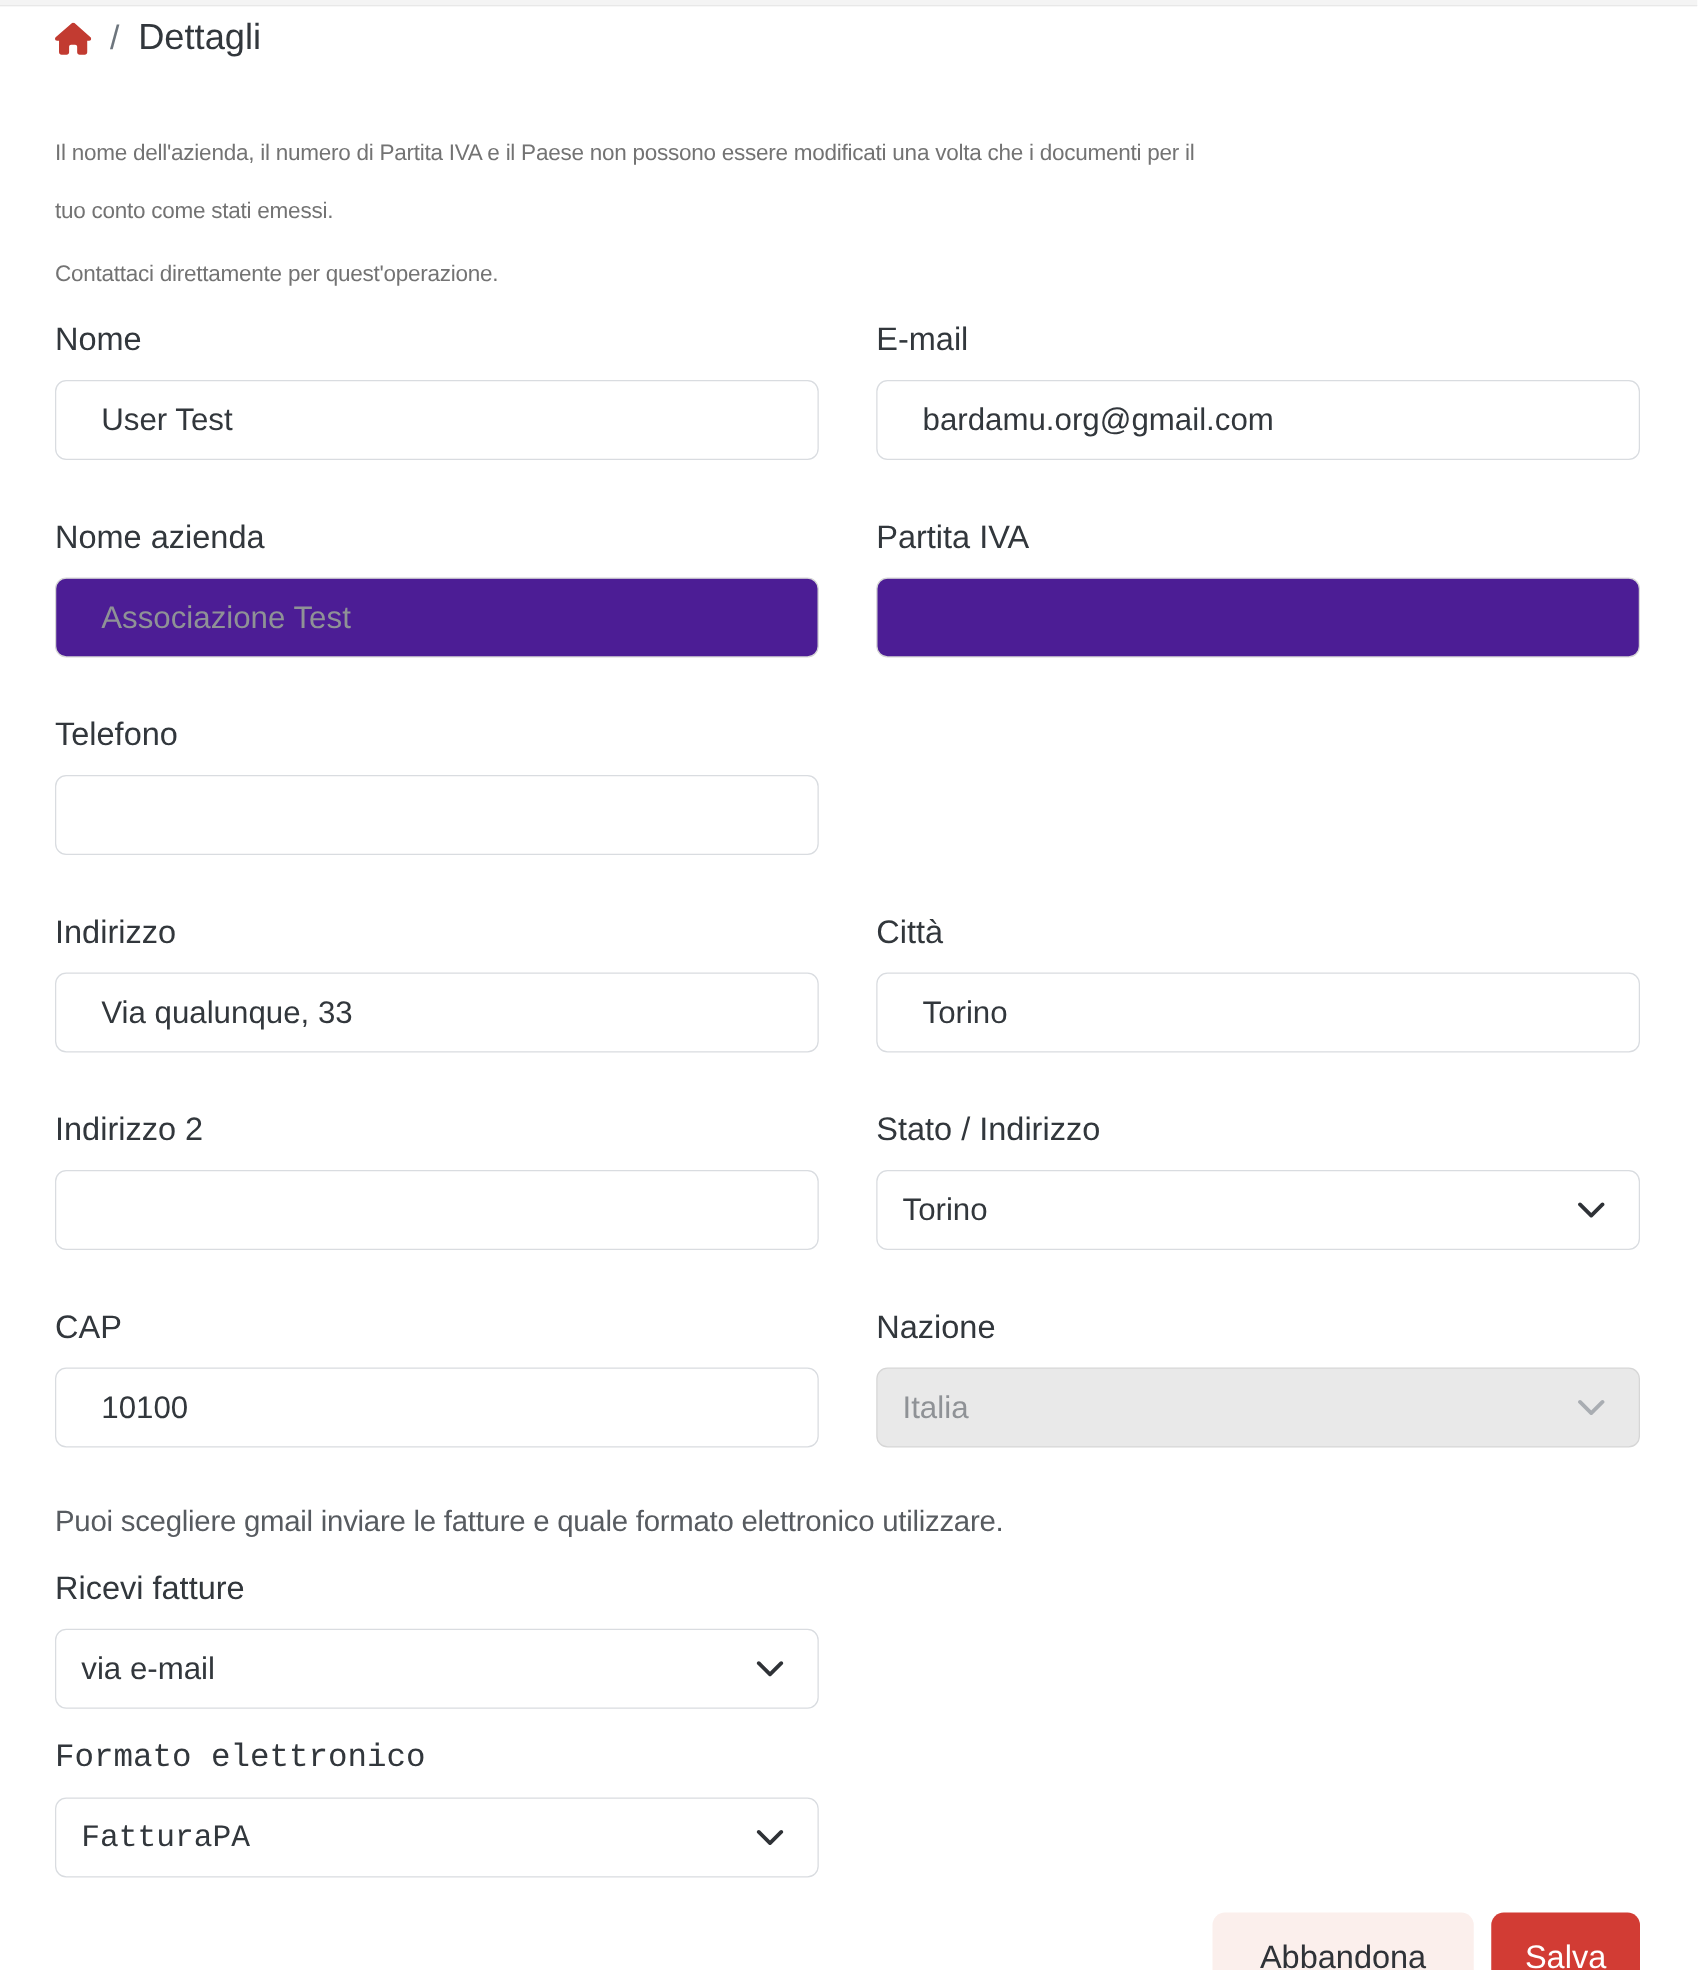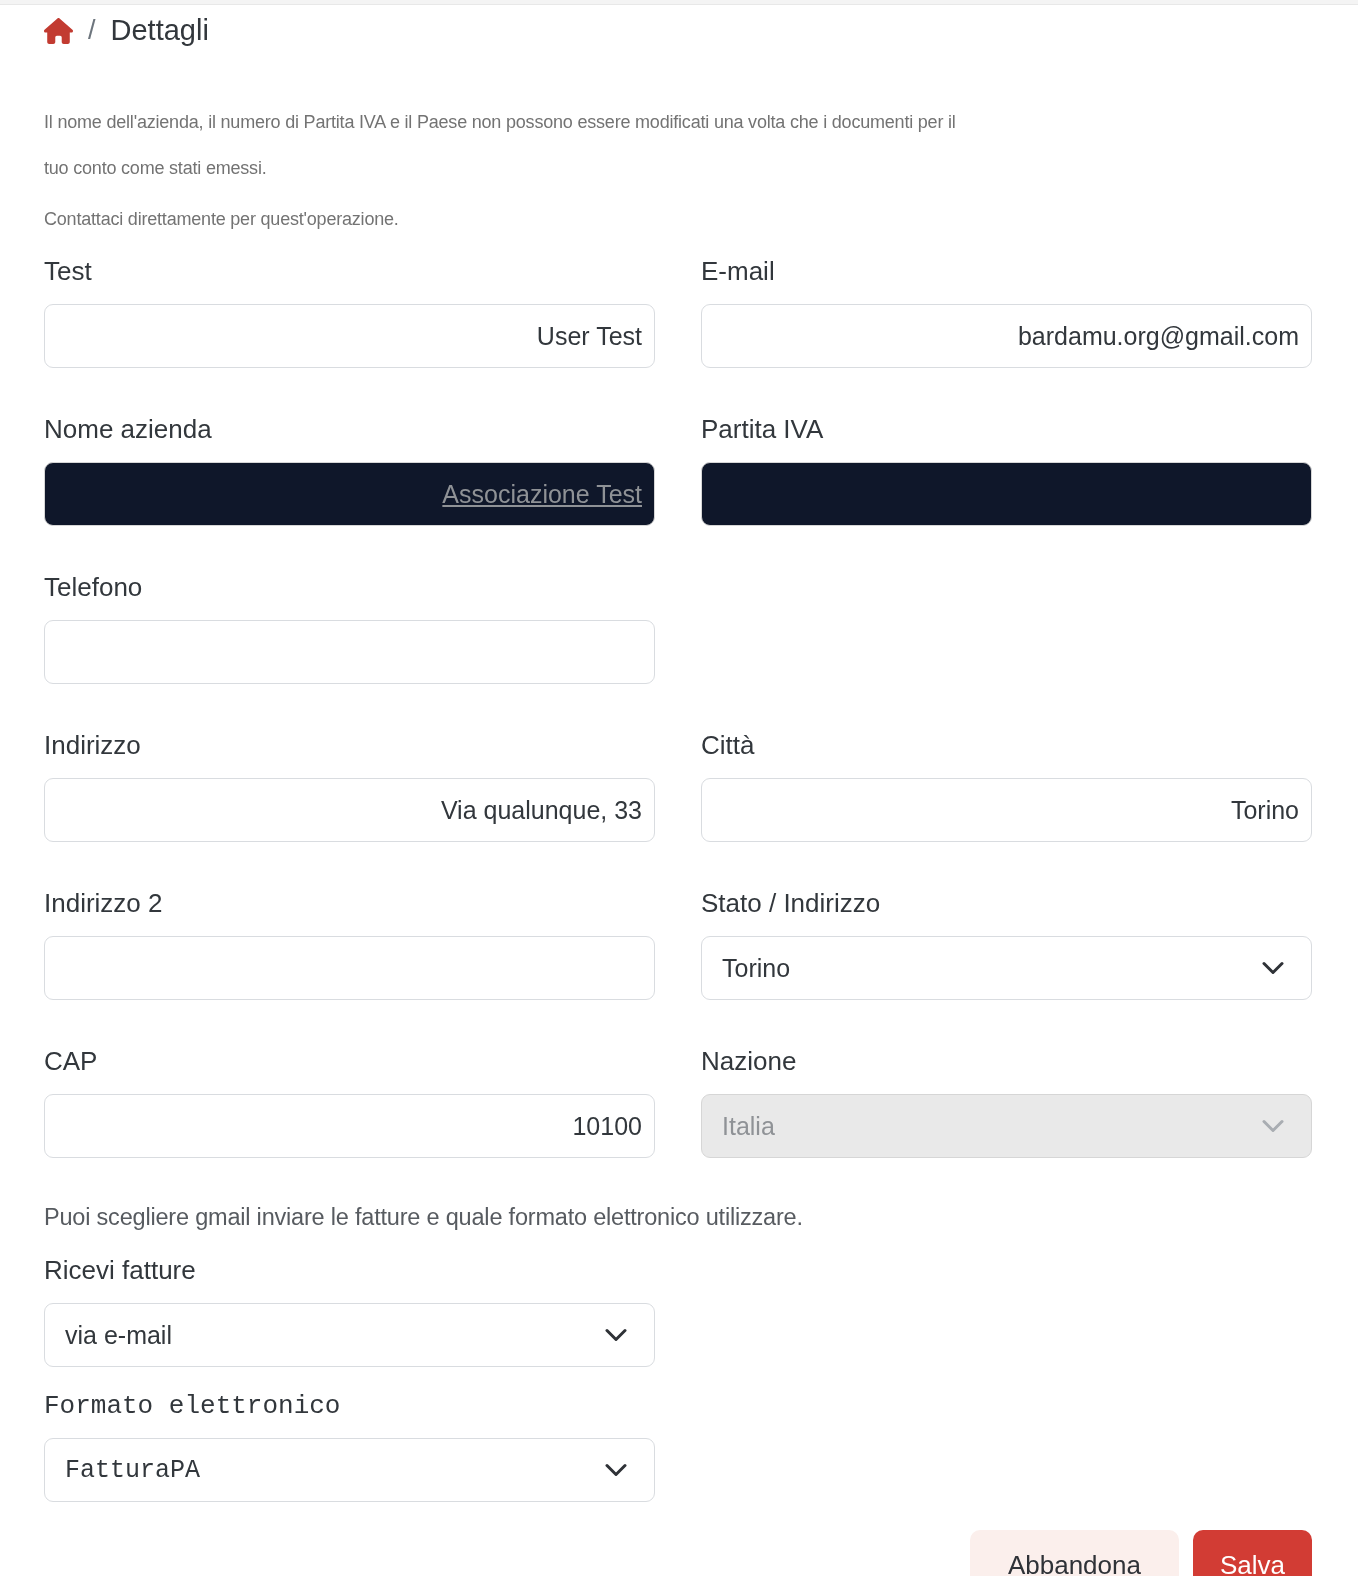--- a/index.html
+++ b/index.html
@@ -54,33 +54,31 @@
     font-size: 26px;
     color: #32373c;
     margin-bottom: 17px;
   }
   .text-input {
     display: block;
     width: 100%;
     height: 64px;
     border: 1px solid #d9dce0;
     border-radius: 9px;
-    padding: 0 12px;
+    padding: 0 36px;
     font-family: "Liberation Sans", sans-serif;
     font-size: 25px;
     color: #32373c;
     background: #ffffff;
     outline: none;
-    text-align: right;
   }
   .text-input:disabled {
-    background: #0f172a;
+    background: #4c1d95;
     border-color: #d6d6d6;
     color: #8f9296;
-    text-decoration: underline;
   }
   
   .select-box {
     position: relative;
     display: flex;
     align-items: center;
     width: 100%;
     height: 64px;
     border: 1px solid #d9dce0;
     border-radius: 9px;
@@ -161,21 +159,21 @@
 
   <div class="intro-block">
     <span class="intro-line">Il nome dell'azienda, il numero di Partita IVA e il Paese non possono essere modificati una volta che i documenti per il</span>
     <span class="intro-line">tuo conto come stati emessi.</span>
     <span class="intro-line second-para">Contattaci direttamente per quest'operazione.</span>
   </div>
 
   <div class="form-grid">
 
     <div class="field">
-      <label class="field-label">Test</label>
+      <label class="field-label">Nome</label>
       <input class="text-input" type="text" value="User Test" style="">
     </div>
 
     <div class="field">
       <label class="field-label">E-mail</label>
       <input class="text-input" type="text" value="bardamu.org@gmail.com" style="">
     </div>
 
     <div class="field">
       <label class="field-label">Nome azienda</label>

